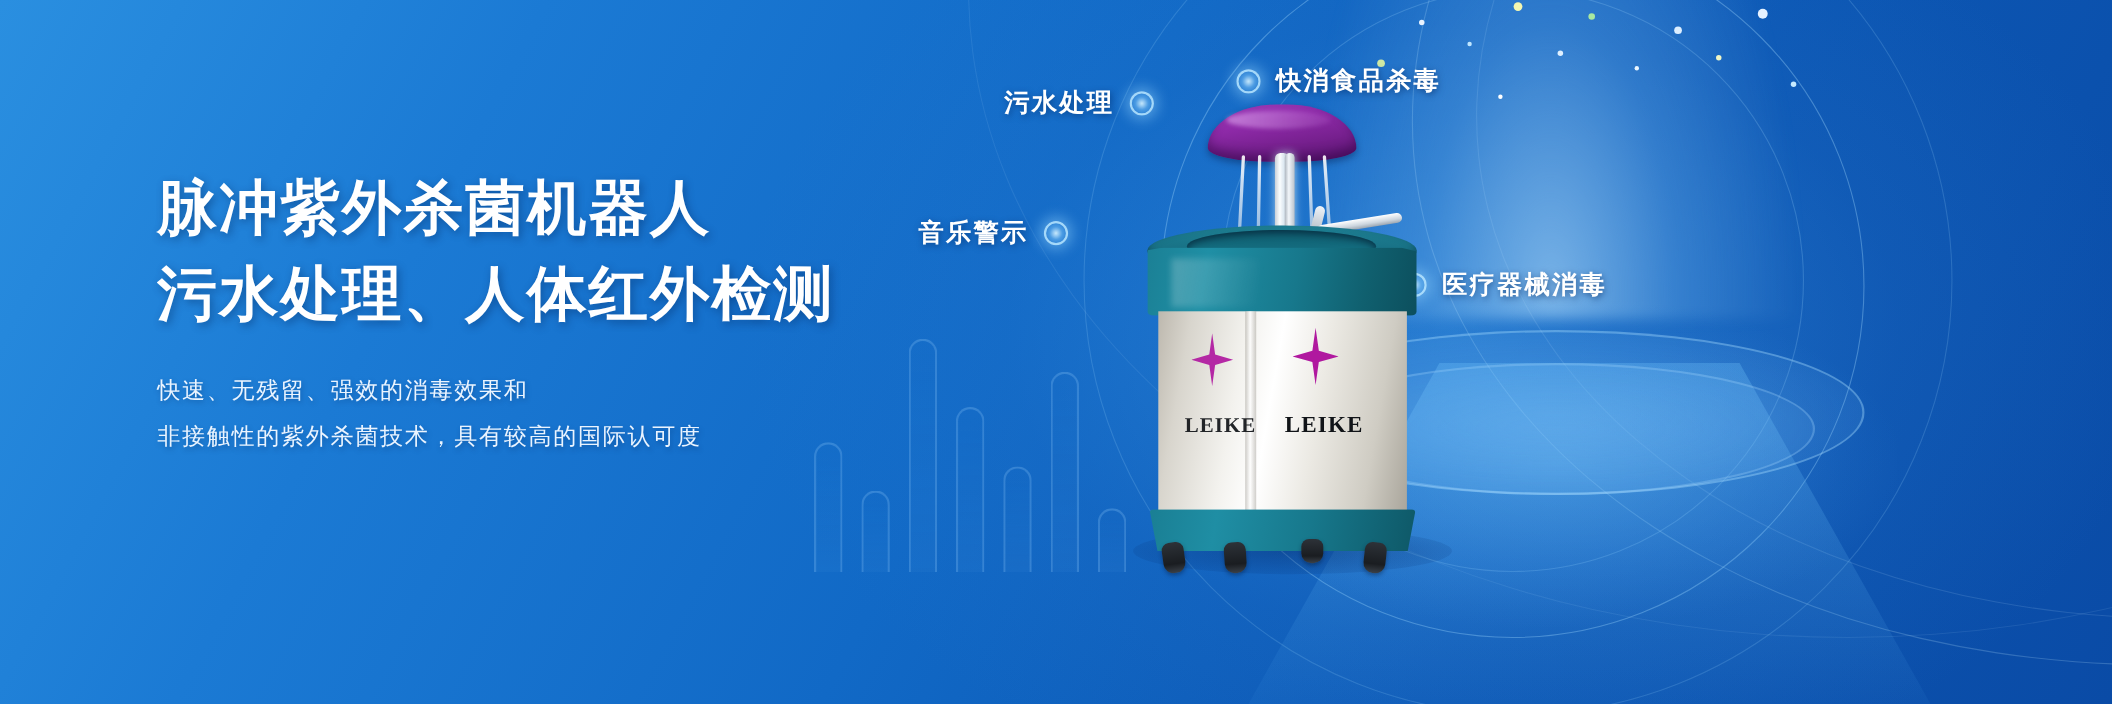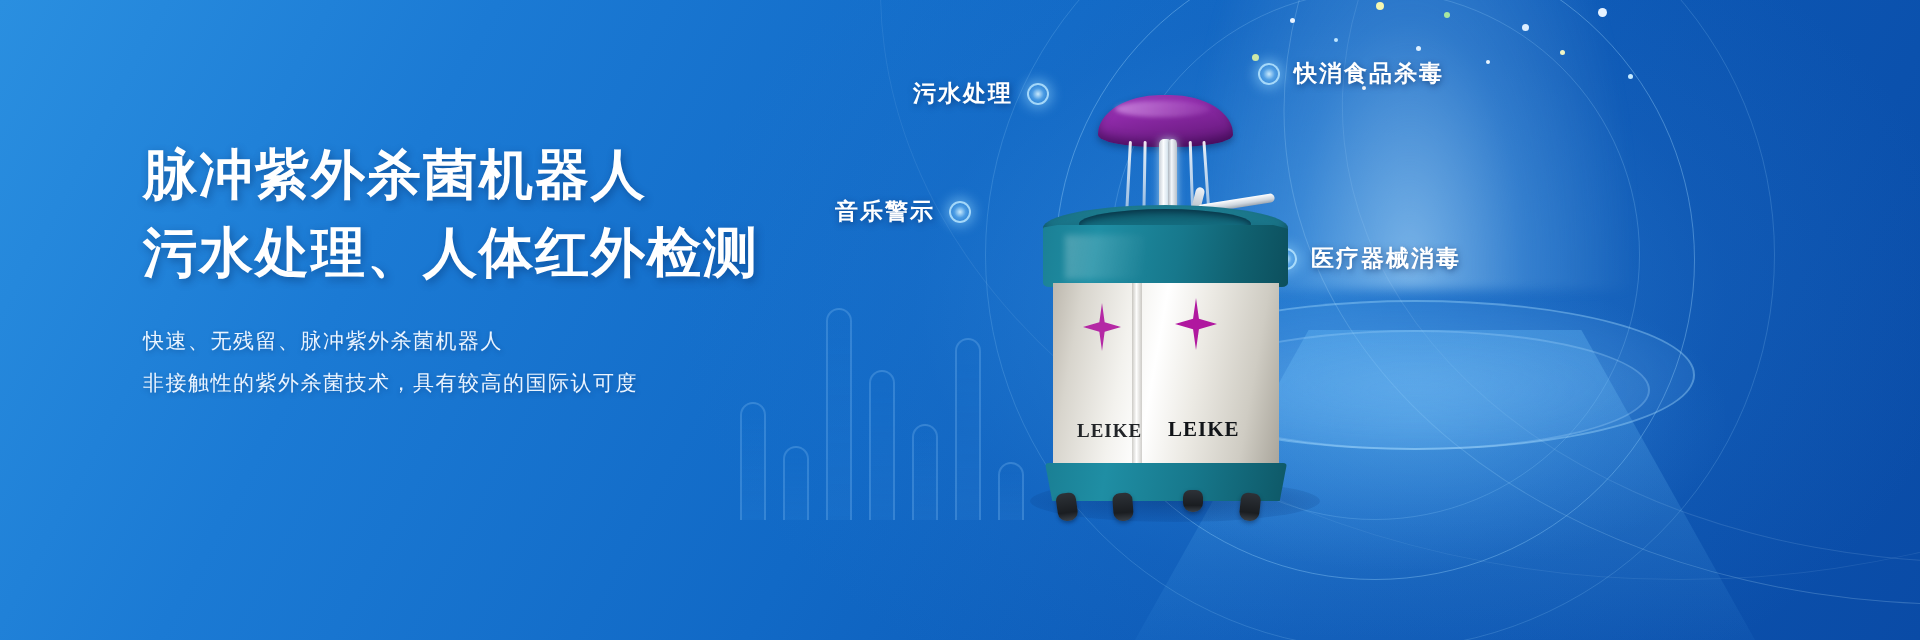--- a/index.html
+++ b/index.html
@@ -53,38 +53,38 @@
 
   .wave-swoosh { position:absolute; border-radius:50%; border:1px solid rgba(190,230,255,0.22); }
   .wave-swoosh.w1 { left:1280px; top:-480px; width:1500px; height:1080px; transform:rotate(-8deg); }
   .wave-swoosh.w2 { left:1340px; top:-420px; width:1380px; height:980px; transform:rotate(-6deg); border-color:rgba(190,230,255,0.14); }
   .wave-swoosh.w3 { left:880px; top:-600px; width:1600px; height:1180px; border-color:rgba(190,230,255,0.10); }
 
   .sparkles { position:absolute; left:1230px; top:-10px; width:420px; height:160px; }
   .sp { position:absolute; border-radius:50%; }
 
   
-  .copy { position:absolute; left:143px; top:136px; width:700px; }
+  .copy { position:absolute; left:143px; top:150px; width:700px; }
   .headline { color:#ffffff; font-size:54px; line-height:78px; letter-spacing:2px;
               font-weight:700; white-space:nowrap;
               text-shadow:2px 3px 8px rgba(0,40,95,0.45); }
   .subcopy { margin-top:28px; }
   .subline { color:#eaf4ff; font-size:21px; line-height:42px; letter-spacing:1.5px;
              white-space:nowrap; text-shadow:1px 2px 5px rgba(0,40,95,0.35); }
 
   
   .feature { position:absolute; display:flex; align-items:center; gap:14px; white-space:nowrap; }
   .feature .ftxt { color:#ffffff; font-size:23px; font-weight:700; letter-spacing:2px;
                    text-shadow:1px 2px 6px rgba(0,35,90,0.55); }
   .dot { width:22px; height:22px; border-radius:50%; flex:0 0 auto;
          border:2px solid rgba(185,230,255,0.85);
          background:radial-gradient(circle at 50% 50%, rgba(210,240,255,0.95) 0%, rgba(120,195,250,0.55) 45%, rgba(90,175,245,0.10) 100%);
          box-shadow:0 0 12px 4px rgba(150,215,255,0.45); }
   .f-sewage  { left:913px;  top:78px;  }
-  .f-food    { left:1258px; top:58px;text-align:center;  }
+  .f-food    { left:1124px; top:58px;text-align:center;  }
   .f-air     { left:835px;  top:196px; }
   .f-medical { left:1275px; top:243px;text-align:right; }
 
   
   .robot { position:absolute; left:1035px; top:95px; width:260px; height:400px; }
 
   .lamp-dome { position:absolute; left:63px; top:0; width:135px; height:52px;
                border-radius:50% 50% 46% 46% / 82% 82% 26% 26%;
                background:linear-gradient(170deg, #a13fbe 0%, #8e2aa8 35%, #6d1c84 78%, #5a1470 100%);
                box-shadow:0 3px 7px rgba(0,20,60,0.40), inset 0 -6px 10px rgba(40,0,60,0.45); }
@@ -133,21 +133,21 @@
                 background:linear-gradient(90deg, rgba(120,115,105,0.35), rgba(255,255,255,0.75) 45%, rgba(120,115,105,0.35)); }
   .panel-seam.sA { left:97px; }
 
   .star { position:absolute; width:42px; height:52px;
           background:#b0189f;
           clip-path:polygon(50% 0%, 57% 40%, 100% 50%, 57% 60%, 50% 100%, 43% 60%, 0% 50%, 43% 40%); }
   .star.s-left  { left:48px;  top:208px; width:38px; height:48px; opacity:.92; }
   .star.s-right { left:140px; top:203px; }
 
   .brand { position:absolute; color:#111418; font-weight:700; letter-spacing:1px;
-           font-family:"Liberation Serif", serif;margin-top:43px; }
+           font-family:"Liberation Serif", serif; }
   .brand.b-left  { left:42px;  top:282px; font-size:19px; opacity:.92; }
   .brand.b-right { left:133px; top:279px; font-size:21px; }
 
   .body-base { position:absolute; left:10px; top:368px; width:242px; height:38px;
                background:linear-gradient(100deg,#1a7f94 0%,#1f8ea4 25%,#17788c 60%,#0e5867 100%);
                clip-path:polygon(0% 0%, 100% 0%, 97% 100%, 3% 100%);
                border-radius:4px; }
   .caster { position:absolute; top:398px; width:20px; height:28px;
             border-radius:7px 7px 9px 9px;
             background:linear-gradient(to bottom,#2d3238,#1a1d21 70%,#3a4047);
@@ -204,21 +204,21 @@
     <div class="light-beam"></div>
     <div class="floor-glow"></div>
     <div class="floor-ellipse e1"></div>
     <div class="floor-ellipse e2"></div>
   </div>
 
   <div class="copy">
     <div class="headline">脉冲紫外杀菌机器人</div>
     <div class="headline">污水处理、人体红外检测</div>
     <div class="subcopy">
-      <div class="subline">快速、无残留、脉冲紫外杀菌机器人</div>
+      <div class="subline">快速、无残留、强效的消毒效果和</div>
       <div class="subline">非接触性的紫外杀菌技术，具有较高的国际认可度</div>
     </div>
   </div>
 
   <div class="feature f-sewage">
     <span class="ftxt">污水处理</span>
     <span class="dot"></span>
   </div>
 
   <div class="feature f-food">

